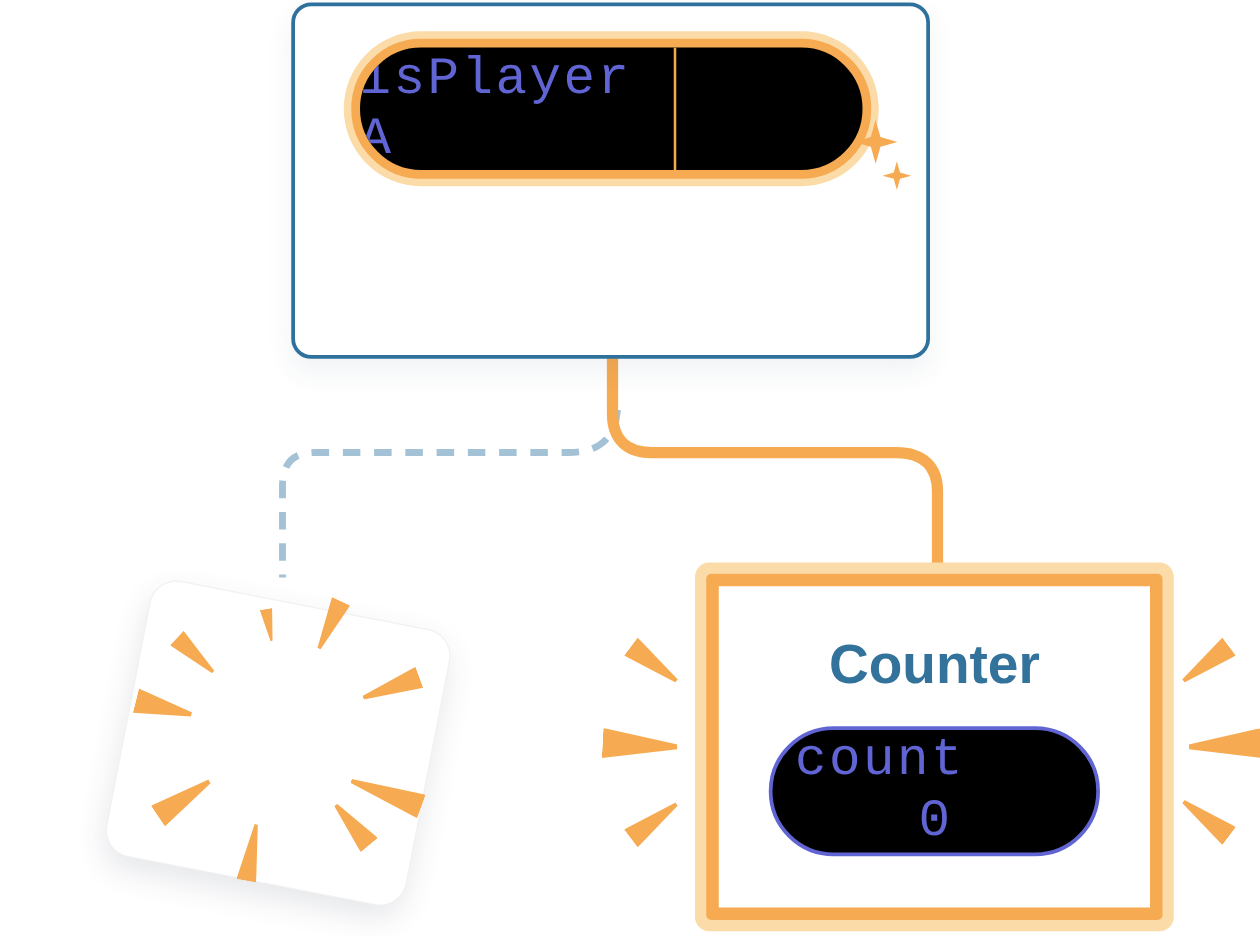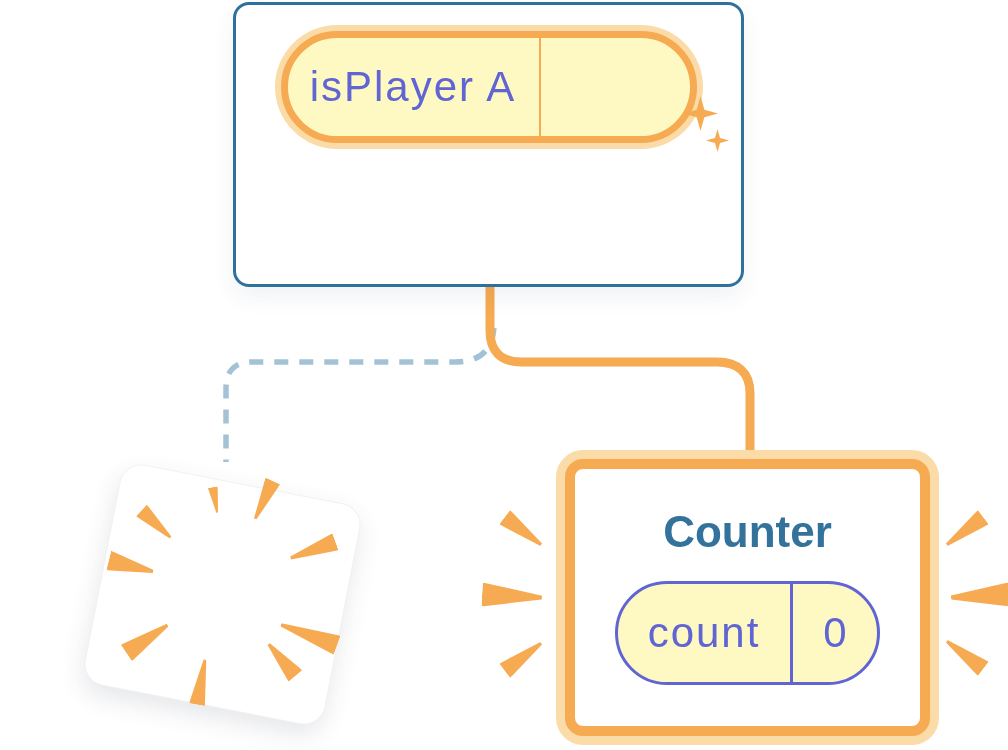--- a/index.html
+++ b/index.html
@@ -11,43 +11,43 @@
   .connectors .dashed{fill:none;stroke:var(--dash-blue);stroke-width:5.5;stroke-dasharray:14 11;}
   .connectors .solid{fill:none;stroke:var(--orange);stroke-width:9;}
   .card{position:absolute;background:#fff;box-sizing:border-box;z-index:1;}
   .scoreboard{
     left:233px;top:2px;width:511px;height:285px;
     border:3px solid var(--card-border-blue);border-radius:16px;
     box-shadow:0 10px 22px rgba(42,75,102,.07);
   }
   .counter{
     left:565px;top:459px;width:365px;height:277px;
-    border:10px solid var(--orange);border-radius:18px;
+    border:10px solid var(--orange);border-radius:4px;
     box-shadow:0 0 0 9px var(--orange-glow);
   }
   .tilted{
     left:100px;top:482px;width:245px;height:225px;border-radius:22px;
     transform:rotate(11deg);border:1px solid #f1f1f1;
     box-shadow:0 10px 24px rgba(50,60,80,.12);
   }
   .title{
     text-align:center;font-size:44px;font-weight:600;letter-spacing:0;
     color:var(--title-blue);
   }
   .scoreboard .title{margin-top:44px;line-height:44px;}
   .counter .title{margin-top:42px;line-height:42px;}
-  .pill{display:flex;align-items:stretch;box-sizing:border-box;background:#fef9c3;overflow:hidden;}
+  .pill{display:flex;align-items:stretch;box-sizing:border-box;background:#000000;overflow:hidden;font-family:Liberation Mono, monospace;}
   .orange-pill{
     margin:26px auto 0;width:416px;height:112px;
     border:7px solid var(--orange);border-radius:60px;
     box-shadow:0 0 0 6px var(--orange-glow);
   }
   .purple-pill{
     margin:28px auto 0;width:265px;height:104px;
-    border:3px solid var(--purple);border-radius:56px;
+    border:3px solid var(--purple);border-radius:56px;flex-direction:column;
   }
   .cell{
     display:flex;align-items:center;justify-content:center;
     font-size:42px;letter-spacing:2px;color:var(--purple);
   }
   .orange-pill .key{width:251px;}
   .orange-pill .value{flex:1;font-weight:bold;letter-spacing:1px;color:var(--purple-bold);}
   .purple-pill .key{width:172px;}
   .purple-pill .value{flex:1;letter-spacing:0;}
   .divider{flex:0 0 auto;}

